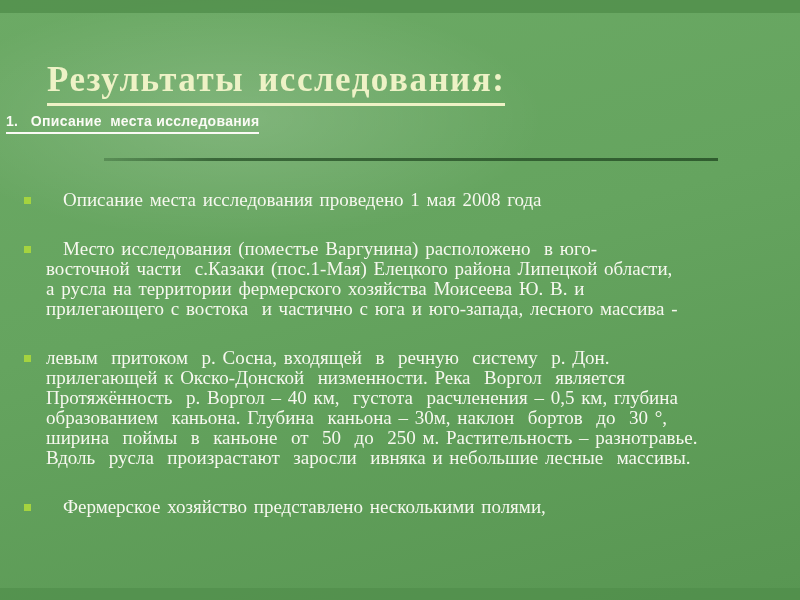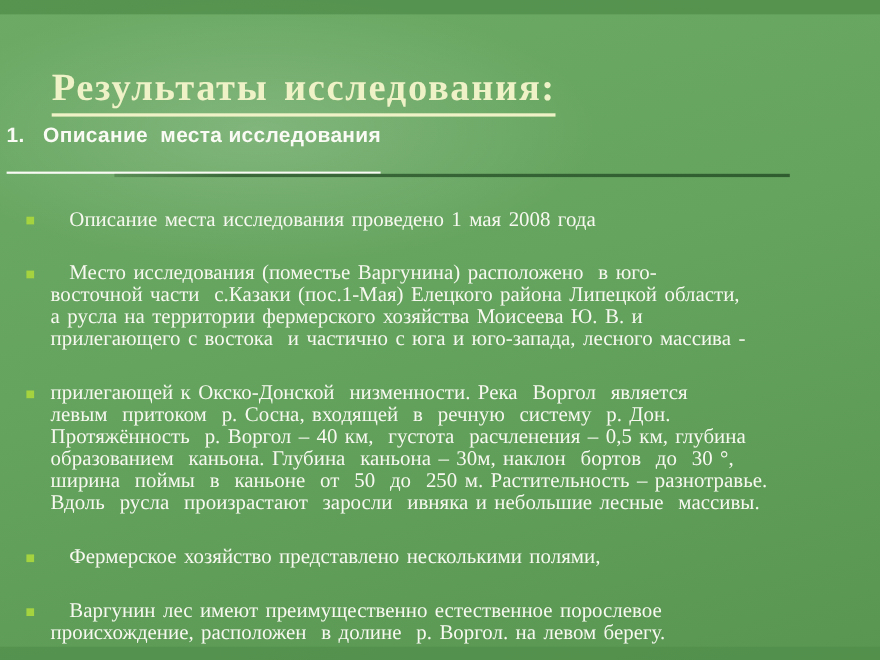--- a/index.html
+++ b/index.html
@@ -25,25 +25,25 @@
     font-size:35px;font-weight:bold;
     letter-spacing:1.5px;word-spacing:4px;
     color:var(--title,#eef2c6);
     border-bottom:3px solid var(--title,#eef2c6);
     padding-bottom:3px;
     white-space:pre;
   }
   .heading{
     position:absolute;left:6px;top:113px;
     font-family:"Liberation Sans", sans-serif;
-    font-size:19px;font-weight:bold;
+    font-size:14px;font-weight:bold;
     letter-spacing:.3px;
     color:var(--heading,#fbfbf5);
     border-bottom:2px solid var(--heading,#fbfbf5);
-    padding-bottom:21px;
+    padding-bottom:3px;
     white-space:pre;
   }
   .separator{
     position:absolute;left:104px;top:158px;width:614px;height:3px;
     background:linear-gradient(to right, rgba(58,104,57,0.45), #3a6839 18%, #305d2f 100%);
   }
   .content{
     position:absolute;left:0;top:161px;width:784px;
   }
   .bullet{
@@ -86,30 +86,25 @@
       </div>
       <div class="bullet">
         <span class="marker"></span>
         <div class="line first">Место исследования (поместье Варгунина) расположено  в юго-</div>
         <div class="line">восточной части  с.Казаки (пос.1-Мая) Елецкого района Липецкой области,</div>
         <div class="line">а русла на территории фермерского хозяйства Моисеева Ю. В. и</div>
         <div class="line">прилегающего с востока  и частично с юга и юго-запада, лесного массива -</div>
       </div>
       <div class="bullet">
         <span class="marker"></span>
+        <div class="line">левым  притоком  р. Сосна, входящей  в  речную  систему  р. Дон.</div>
         <div class="line">прилегающей к Окско-Донской  низменности. Река  Воргол  является</div>
-        <div class="line">левым  притоком  р. Сосна, входящей  в  речную  систему  р. Дон.</div>
         <div class="line">Протяжённость  р. Воргол – 40 км,  густота  расчленения – 0,5 км, глубина</div>
         <div class="line">образованием  каньона. Глубина  каньона – 30м, наклон  бортов  до  30 °,</div>
         <div class="line">ширина  поймы  в  каньоне  от  50  до  250 м. Растительность – разнотравье.</div>
         <div class="line">Вдоль  русла  произрастают  заросли  ивняка и небольшие лесные  массивы.</div>
       </div>
       <div class="bullet">
         <span class="marker"></span>
         <div class="line first">Фермерское хозяйство представлено несколькими полями,</div>
       </div>
-      <div class="bullet">
-        <span class="marker"></span>
-        <div class="line first">Варгунин лес имеют преимущественно естественное порослевое</div>
-        <div class="line">происхождение, расположен  в долине  р. Воргол. на левом берегу.</div>
-      </div>
     </div>
 </div>
 
 </body></html>

